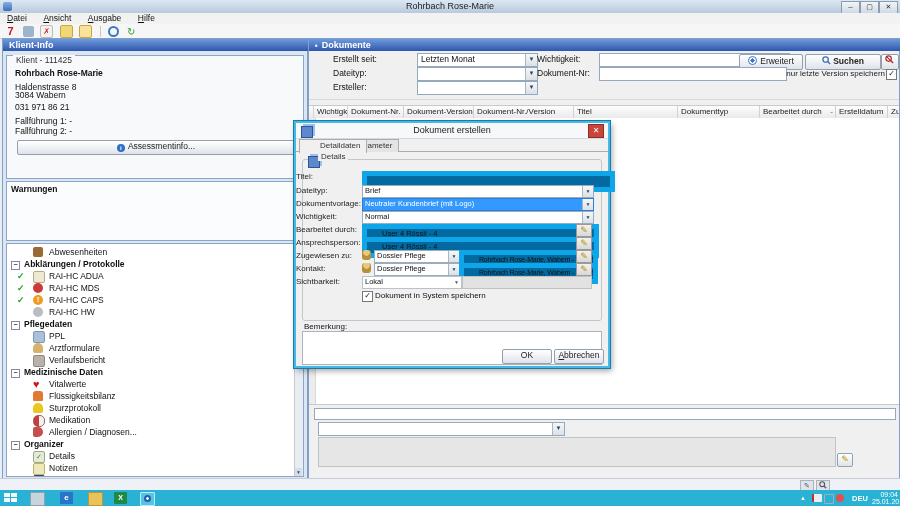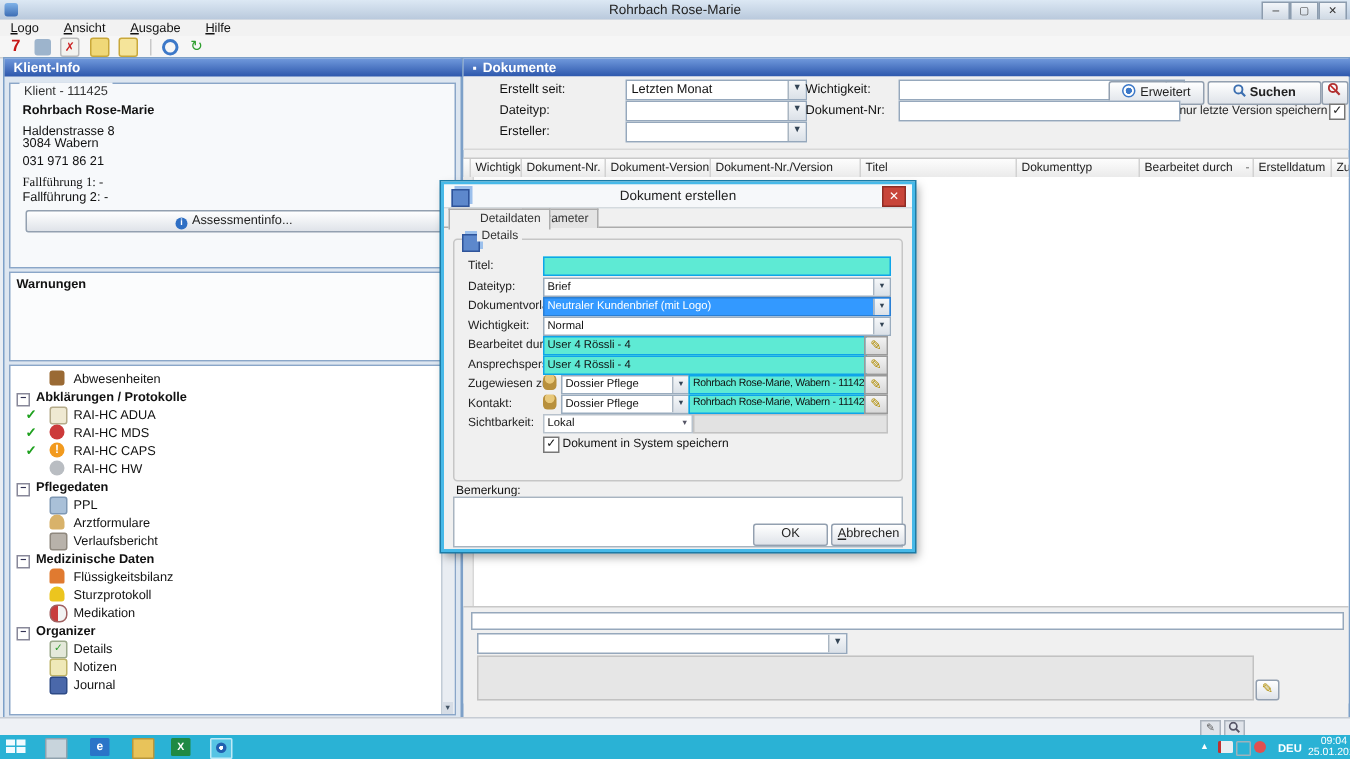--- a/index.html
+++ b/index.html
@@ -27,21 +27,21 @@
   .tbgreen{color:#2d9e2d;font-size:10px;} .tbgreen::after{content:"↻";}
 
   
   #sidebar{left:2px;top:38px;width:304px;height:440px;background:#dde6f0;border:1px solid #7da0c8;}
   .bluehdr{background:linear-gradient(180deg,#7099dc,#2d57ac);color:#fff;font-weight:bold;font-size:9px;line-height:12px;padding-left:6px;}
   #sbheader{left:0;top:0;width:100%;height:12px;}
   #clientbox{left:3px;top:16px;width:296px;height:122px;background:#f7f9fb;border:1px solid #8aa6c8;}
   #clientgroup{left:6px;top:-1px;padding:0 3px;background:#f7f9fb;color:#333;font-size:8.5px;}
   .cline{left:8px;font-size:8.5px;}
   #cname{top:12px;font-weight:bold;}
-  #caddr1{top:26px;} #caddr2{top:34px;} #cphone{top:46px;} #cfall1{top:60px;font-family:Liberation Serif, serif;} #cfall2{top:70px;}
+  #caddr1{top:26px;} #caddr2{top:34px;} #cphone{top:46px;} #cfall1{top:60px;} #cfall2{top:70px;}
   #assessbtn{left:10px;top:84px;width:276px;height:13px;}
   .btn{background:linear-gradient(#ffffff,#dfe3e9);border:1px solid #93a0b0;border-radius:2px;font-size:8.5px;text-align:center;line-height:11px;color:#222;}
   .infoic{display:inline-block;width:8px;height:8px;border-radius:50%;background:#2f6fc4;color:#fff;font-size:6px;line-height:8px;font-weight:bold;vertical-align:-1px;margin-right:3px;}
   .infoic::after{content:"i";}
   #warnbox{left:3px;top:142px;width:296px;height:58px;background:#fbfcfd;border:1px solid #8aa6c8;}
   #warntitle{left:4px;top:2px;font-weight:bold;font-size:8.5px;}
   #treebox{left:3px;top:204px;width:296px;height:232px;background:#fff;border:1px solid #8aa6c8;overflow:hidden;}
   #treeinner{position:absolute;left:0;top:2px;right:8px;}
   .trow{position:relative;height:12px;line-height:12px;padding-left:42px;white-space:nowrap;font-size:8.5px;}
   .tsec{height:12px;line-height:12px;padding-left:4px;font-weight:bold;font-size:8.5px;white-space:nowrap;}
@@ -142,22 +142,22 @@
   #dclose{left:292px;top:1px;width:14px;height:12px;background:#c8453a;color:#fff;text-align:center;line-height:11px;font-size:8px;border:1px solid #8e2c24;}
   #dclose::after{content:"✕";}
   #dtabs{left:0;top:15px;width:100%;height:13px;border-bottom:1px solid #acacac;}
   .dtab{position:absolute;top:1px;height:12px;line-height:12px;padding:0 6px;font-size:8px;border:1px solid #acacac;border-bottom:none;background:#e4e4e4;color:#333;}
   .dtab.active{background:#f0f0f0;height:13px;z-index:2;padding-left:20px;}
   #dtab1{left:3px;} #dtab2{left:52px;}
   #dgroup{left:6px;top:36px;width:298px;height:160px;border:1px solid #c6c6c6;border-radius:3px;}
   #dgrouplegend{left:22px;top:29px;background:#f0f0f0;padding:0 3px;font-size:8px;color:#333;}
   #dgroupicon{left:12px;top:33px;}
   .drow{position:absolute;left:0;width:100%;height:13px;}
-  .dlabel{position:absolute;left:16px;font-size:8px;line-height:12px;color:#222;}
-  .dinput{position:absolute;height:11px;background:#5eead4;border:1px solid #0ea5e9;font-size:7.5px;line-height:9px;padding-left:2px;white-space:nowrap;overflow:hidden;}
+  .dlabel{position:absolute;left:0;font-size:8px;line-height:12px;color:#222;}
+  .dinput{position:absolute;height:11px;background:#0369a1;border:5px solid #0ea5e9;font-size:7.5px;line-height:9px;padding-left:15px;white-space:nowrap;overflow:hidden;}
   .dcombo{position:absolute;height:11px;background:#fff;border:1px solid #9aacbe;font-size:7.5px;line-height:9px;padding-left:2px;white-space:nowrap;overflow:hidden;}
   .dcombo .arr{width:10px;font-size:5px;line-height:10px;}
   .dcombo.hl{background:#3399ff;color:#fff;border-color:#2a7fd4;}
   .dpencilbtn{position:absolute;width:14px;height:11px;background:linear-gradient(#f2f2f2,#d8d8d8);border:1px solid #9a9a9a;text-align:center;}
   .personic{position:absolute;width:9px;height:10px;background:radial-gradient(circle at 50% 25%,#e8c87a 3px,#b8903c 3.5px);border-radius:3px;}
   #drow-titel{top:48px;} #drow-typ{top:62px;} #drow-vorlage{top:75px;} #drow-wicht{top:88px;}
   #drow-bearb{top:101px;} #drow-anspr{top:114px;} #drow-zugew{top:127px;} #drow-kontakt{top:140px;}
   #drow-sicht{top:153px;} #drow-check{top:167px;}
   .ctl-full{left:66px;width:228px;}
   .ctl-edit{left:66px;width:212px;}
@@ -182,21 +182,21 @@
 
   <div class="abs" id="titlebar">
     <div class="abs" id="appicon"></div>
     <div id="titletext">Rohrbach Rose-Marie</div>
     <div class="abs wbtn" id="wmin"></div>
     <div class="abs wbtn" id="wmax"></div>
     <div class="abs wbtn" id="wclose"></div>
   </div>
 
   <div class="abs" id="menubar">
-    <span class="menuitem underfirst">Logo</span>
+    <span class="menuitem underfirst">Datei</span>
     <span class="menuitem underfirst">Ansicht</span>
     <span class="menuitem underfirst">Ausgabe</span>
     <span class="menuitem underfirst">Hilfe</span>
   </div>
 
   <div class="abs" id="toolbar">
     <span class="tbic tb7"></span>
     <span class="tbic tbperson"></span>
     <span class="tbic tbexit"></span>
     <span class="tbic tbnote1"></span>
@@ -230,23 +230,25 @@
         <div class="tsec"><span class="expander"></span><span>Abklärungen / Protokolle</span></div>
         <div class="trow"><span class="chk"></span><span class="tic ic-notepad"></span><span>RAI-HC ADUA</span></div>
         <div class="trow"><span class="chk"></span><span class="tic ic-gearred"></span><span>RAI-HC MDS</span></div>
         <div class="trow"><span class="chk"></span><span class="tic ic-warn"></span><span>RAI-HC CAPS</span></div>
         <div class="trow"><span class="tic ic-gray"></span><span>RAI-HC HW</span></div>
         <div class="tsec"><span class="expander"></span><span>Pflegedaten</span></div>
         <div class="trow"><span class="tic ic-ppl"></span><span>PPL</span></div>
         <div class="trow"><span class="tic ic-person"></span><span>Arztformulare</span></div>
         <div class="trow"><span class="tic ic-report"></span><span>Verlaufsbericht</span></div>
         <div class="tsec"><span class="expander"></span><span>Medizinische Daten</span></div>
+        <div class="trow"><span class="tic ic-heart"></span><span>Vitalwerte</span></div>
         <div class="trow"><span class="tic ic-bottle"></span><span>Flüssigkeitsbilanz</span></div>
         <div class="trow"><span class="tic ic-helmet"></span><span>Sturzprotokoll</span></div>
         <div class="trow"><span class="tic ic-med"></span><span>Medikation</span></div>
+        <div class="trow"><span class="tic ic-allergy"></span><span>Allergien / Diagnosen...</span></div>
         <div class="tsec"><span class="expander"></span><span>Organizer</span></div>
         <div class="trow"><span class="tic ic-tasks"></span><span>Details</span></div>
         <div class="trow"><span class="tic ic-notes"></span><span>Notizen</span></div>
         <div class="trow"><span class="tic ic-journal"></span><span>Journal</span></div>
 
       </div>
       <div class="vscroll">
         <div class="varr up"></div>
         <div class="vthumb"></div>
         <div class="varr dn"></div>

